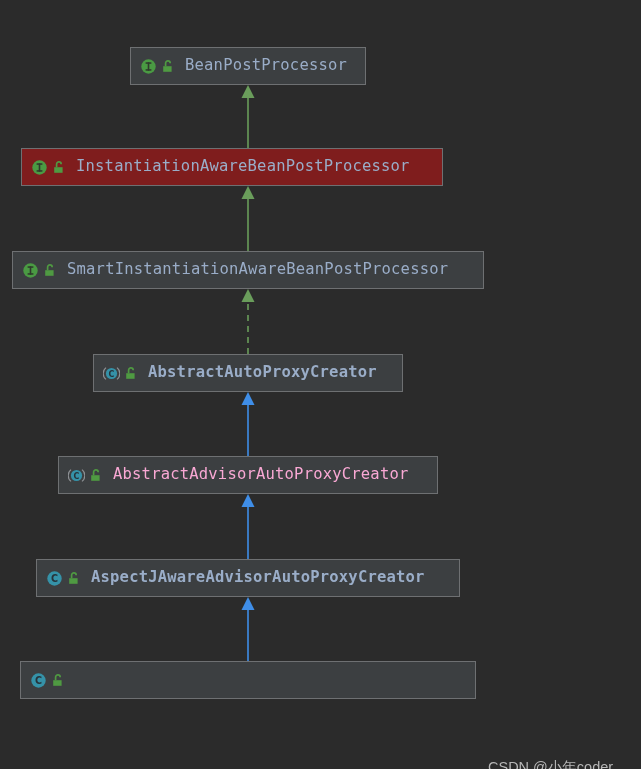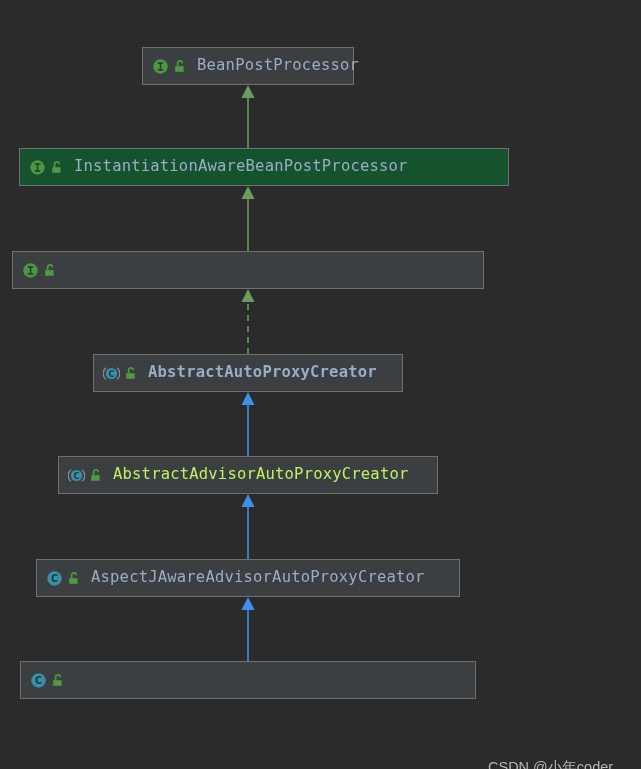--- a/index.html
+++ b/index.html
@@ -114,38 +114,38 @@
         <line x1="9" y1="65" x2="9" y2="13" stroke="#3f8ee8" stroke-width="1.6"></line>
         <polygon points="9,0 2.5,13 15.5,13" fill="#3f8ee8"></polygon>
       </svg>
     </div>
     <div class="edge" style="left: 248px; top: 597px;">
       <svg width="18" height="64" viewBox="0 0 18 64">
         <line x1="9" y1="64" x2="9" y2="13" stroke="#3f8ee8" stroke-width="1.6"></line>
         <polygon points="9,0 2.5,13 15.5,13" fill="#3f8ee8"></polygon>
       </svg>
     </div>
-    <div class="node" style="left: 248px; top: 47px; width: 212px; background: rgb(60, 63, 65); border-color: rgb(110, 112, 114);">
+    <div class="node" style="left: 248px; top: 47px; width: 236px; background: rgb(60, 63, 65); border-color: rgb(110, 112, 114);">
       <span class="kind-icon">
         <svg width="17" height="17" viewBox="0 0 17 17">
           <circle cx="8.5" cy="8.5" r="7.2" fill="#4a9a43"></circle>
           <rect x="5.6" y="4.3" width="5.8" height="1.5" fill="#2f3a2c"></rect>
           <rect x="7.7" y="4.3" width="1.6" height="8.4" fill="#2f3a2c"></rect>
           <rect x="5.6" y="11.2" width="5.8" height="1.5" fill="#2f3a2c"></rect>
         </svg>
       </span>
       <span class="vis-icon">
         <svg width="15" height="15" viewBox="0 0 15 15">
           <rect x="2.2" y="7.2" width="8.4" height="5.6" fill="#4f9a42"></rect>
           <path d="M4.6 7.2 L4.6 4.2 A 2.3 2.3 0 0 1 9.2 4.2" fill="none" stroke="#4f9a42" stroke-width="1.7"></path>
         </svg>
       </span>
       <span class="node-label" style="color: rgb(154, 173, 200);">BeanPostProcessor</span>
     </div>
-    <div class="node" style="left: 264px; top: 148px; width: 490px; background: #14532d; border-color: rgb(110, 112, 114);">
+    <div class="node" style="left: 232px; top: 148px; width: 422px; background: #7f1d1d; border-color: rgb(110, 112, 114);">
       <span class="kind-icon">
         <svg width="17" height="17" viewBox="0 0 17 17">
           <circle cx="8.5" cy="8.5" r="7.2" fill="#4a9a43"></circle>
           <rect x="5.6" y="4.3" width="5.8" height="1.5" fill="#2f3a2c"></rect>
           <rect x="7.7" y="4.3" width="1.6" height="8.4" fill="#2f3a2c"></rect>
           <rect x="5.6" y="11.2" width="5.8" height="1.5" fill="#2f3a2c"></rect>
         </svg>
       </span>
       <span class="vis-icon">
         <svg width="15" height="15" viewBox="0 0 15 15">
@@ -163,20 +163,21 @@
           <rect x="7.7" y="4.3" width="1.6" height="8.4" fill="#2f3a2c"></rect>
           <rect x="5.6" y="11.2" width="5.8" height="1.5" fill="#2f3a2c"></rect>
         </svg>
       </span>
       <span class="vis-icon">
         <svg width="15" height="15" viewBox="0 0 15 15">
           <rect x="2.2" y="7.2" width="8.4" height="5.6" fill="#4f9a42"></rect>
           <path d="M4.6 7.2 L4.6 4.2 A 2.3 2.3 0 0 1 9.2 4.2" fill="none" stroke="#4f9a42" stroke-width="1.7"></path>
         </svg>
       </span>
+      <span class="node-label" style="color: rgb(154, 173, 200);">SmartInstantiationAwareBeanPostProcessor</span>
     </div>
     <div class="node" style="left: 248px; top: 354px; width: 310px; background: rgb(60, 63, 65); border-color: rgb(110, 112, 114);">
       <span class="kind-icon">
         <svg width="17" height="17" viewBox="0 0 17 17">
           <circle cx="8.5" cy="8.5" r="5.6" fill="#3592a8"></circle>
           <text x="8.5" y="11.8" text-anchor="middle" font-family="DejaVu Sans, sans-serif" font-size="8" font-weight="bold" fill="#26333a">C</text>
           <path d="M3.0 2.6 A 7.6 7.6 0 0 0 3.0 14.4" fill="none" stroke="#8d9094" stroke-width="1.2"></path>
           <path d="M14.0 2.6 A 7.6 7.6 0 0 1 14.0 14.4" fill="none" stroke="#8d9094" stroke-width="1.2"></path>
         </svg>
       </span>
@@ -196,36 +197,36 @@
           <path d="M3.0 2.6 A 7.6 7.6 0 0 0 3.0 14.4" fill="none" stroke="#8d9094" stroke-width="1.2"></path>
           <path d="M14.0 2.6 A 7.6 7.6 0 0 1 14.0 14.4" fill="none" stroke="#8d9094" stroke-width="1.2"></path>
         </svg>
       </span>
       <span class="vis-icon">
         <svg width="15" height="15" viewBox="0 0 15 15">
           <rect x="2.2" y="7.2" width="8.4" height="5.6" fill="#4f9a42"></rect>
           <path d="M4.6 7.2 L4.6 4.2 A 2.3 2.3 0 0 1 9.2 4.2" fill="none" stroke="#4f9a42" stroke-width="1.7"></path>
         </svg>
       </span>
-      <span class="node-label" style="color: #bef264;">AbstractAdvisorAutoProxyCreator</span>
+      <span class="node-label" style="color: #f9a8d4;">AbstractAdvisorAutoProxyCreator</span>
     </div>
     <div class="node" style="left: 248px; top: 559px; width: 424px; background: rgb(60, 63, 65); border-color: rgb(110, 112, 114);">
       <span class="kind-icon">
         <svg width="17" height="17" viewBox="0 0 17 17">
           <circle cx="8.5" cy="8.5" r="7.2" fill="#3592a8"></circle>
           <text x="8.5" y="12.3" text-anchor="middle" font-family="DejaVu Sans, sans-serif" font-size="9.6" font-weight="bold" fill="#26333a">C</text>
         </svg>
       </span>
       <span class="vis-icon">
         <svg width="15" height="15" viewBox="0 0 15 15">
           <rect x="2.2" y="7.2" width="8.4" height="5.6" fill="#4f9a42"></rect>
           <path d="M4.6 7.2 L4.6 4.2 A 2.3 2.3 0 0 1 9.2 4.2" fill="none" stroke="#4f9a42" stroke-width="1.7"></path>
         </svg>
       </span>
-      <span class="node-label" style="color: rgb(154, 173, 200);">AspectJAwareAdvisorAutoProxyCreator</span>
+      <span class="node-label" style="color: rgb(154, 173, 200); font-weight: bold;">AspectJAwareAdvisorAutoProxyCreator</span>
     </div>
     <div class="node" style="left: 248px; top: 661px; width: 456px; background: rgb(60, 63, 65); border-color: rgb(110, 112, 114);">
       <span class="kind-icon">
         <svg width="17" height="17" viewBox="0 0 17 17">
           <circle cx="8.5" cy="8.5" r="7.2" fill="#3592a8"></circle>
           <text x="8.5" y="12.3" text-anchor="middle" font-family="DejaVu Sans, sans-serif" font-size="9.6" font-weight="bold" fill="#26333a">C</text>
         </svg>
       </span>
       <span class="vis-icon">
         <svg width="15" height="15" viewBox="0 0 15 15">

